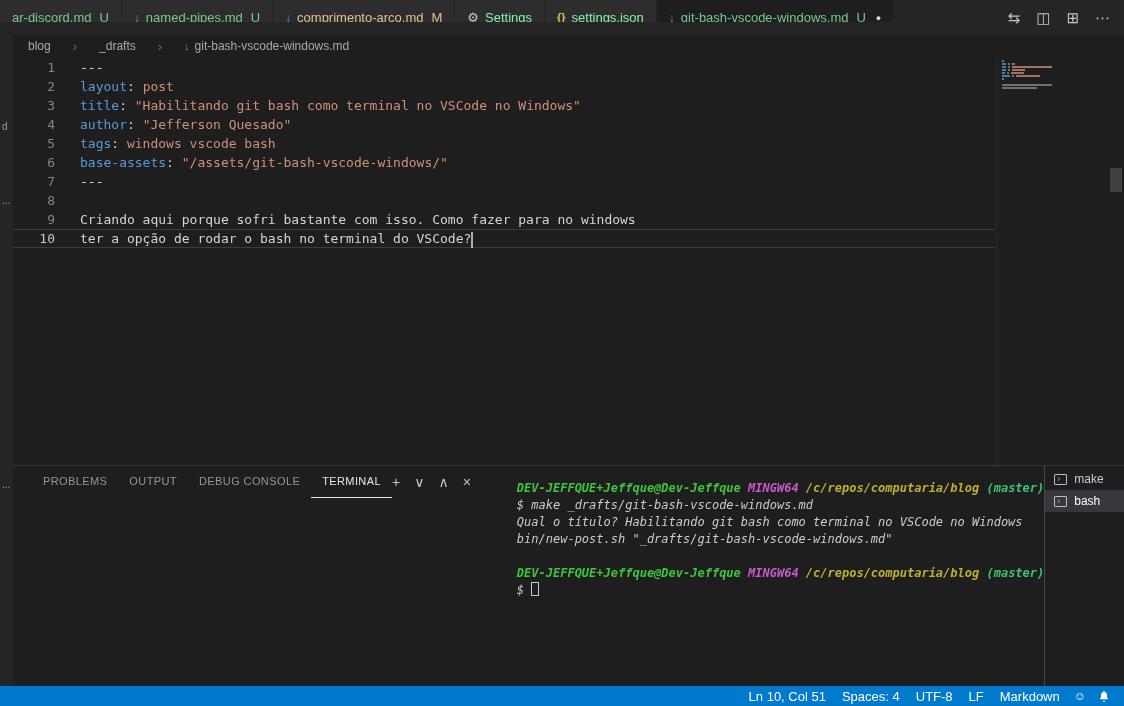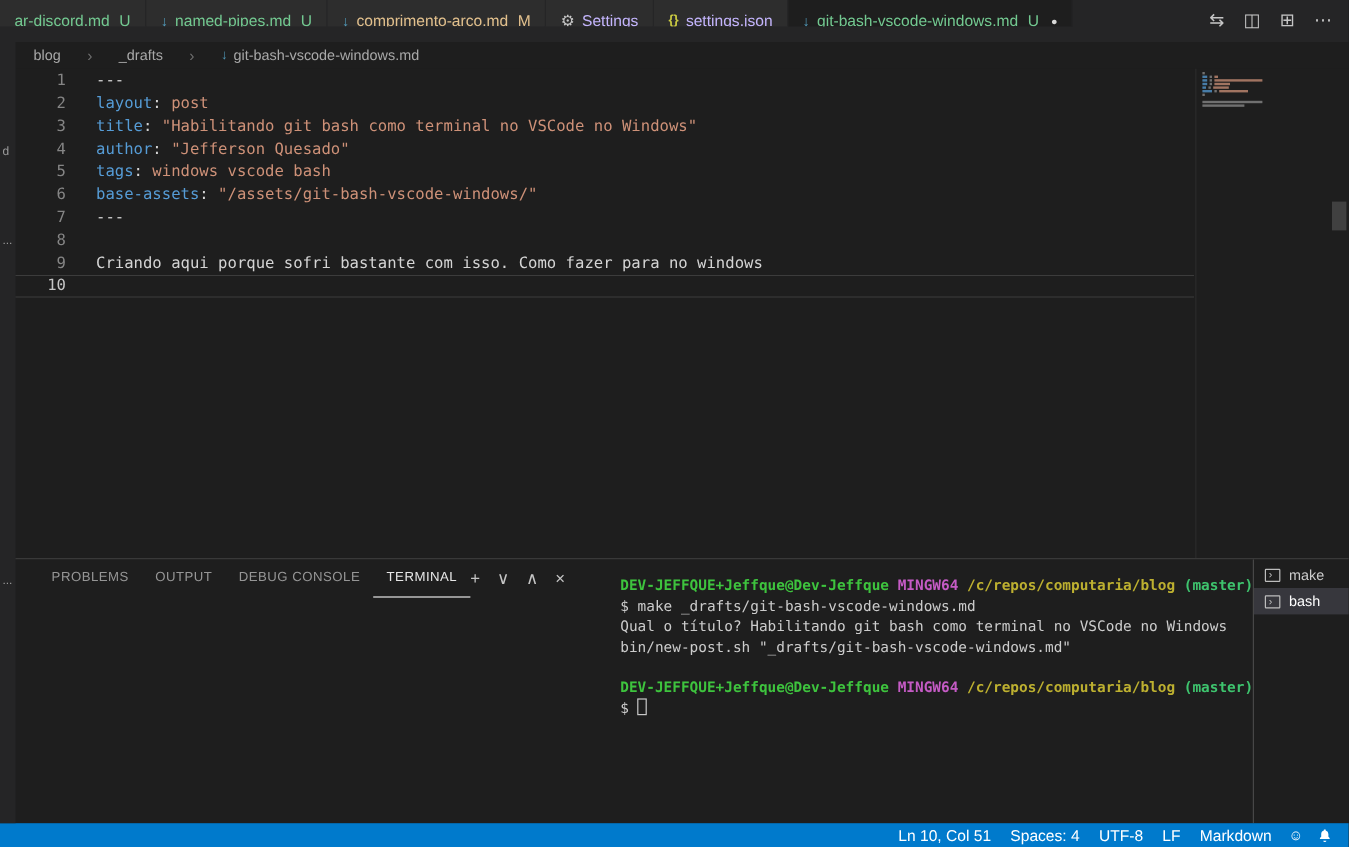--- a/index.html
+++ b/index.html
@@ -18,21 +18,21 @@
          background:#2d2d2d; border-right:1px solid #252526; cursor:pointer; white-space:nowrap; }
   .tab.active { background:#1e1e1e; }
   .tab-icon { font-size:12px; line-height:1; }
   .icon-markdown { color:var(--icon_markdown); font-weight:bold; }
   .icon-gear { color:var(--icon_gear); font-size:13px; }
   .icon-json { color:var(--icon_json); font-size:11px; font-weight:bold; }
   .tab-label { font-size:13px; color:#969696; }
   .tab-badge { font-size:13px; margin-left:2px; }
   .state-untracked { color:var(--git_untracked); }
   .state-modified { color:var(--git_modified); }
-  .state-plain { color:#c4b5fd; }
+  .state-plain { color:#86efac; }
   .dirty-dot { color:#d8d8d8; font-size:9px; margin-left:4px; }
   .editor-actions { display:flex; align-items:center; gap:16px; padding:0 14px; color:#c5c5c5; font-size:15px; }
   .action-icon { cursor:pointer; line-height:1; }
 
   
   .breadcrumb { height:22px; min-height:22px; display:flex; align-items:center; gap:22px;
                 padding-left:28px; font-size:12px; color:#a9a9a9; background:#1e1e1e; }
   .bc-sep { color:#6e6e6e; font-size:13px; }
   .bc-item { cursor:pointer; }
   .bc-file { display:flex; align-items:center; gap:5px; cursor:pointer; }
@@ -65,21 +65,21 @@
   
   .panel { height:221px; min-height:221px; background:#1e1e1e; border-top:1px solid rgba(128,128,128,0.28);
            display:flex; }
   .panel-header { height:32px; min-height:32px; display:flex; justify-content:space-between; align-items:center; padding-left:32px; }
   .panel-tabs { display:flex; height:32px; }
   .panel-tab { padding:0 11px; font-size:11px; letter-spacing:0.4px; color:#969696; line-height:31px;
                border-bottom:1px solid transparent; cursor:pointer; }
   .panel-tab.active { color:#e7e7e7; border-bottom-color:#e7e7e7; }
   .panel-actions { display:flex; align-items:center; gap:14px; padding-right:14px; color:#c5c5c5; font-size:14px; }
   .panel-body { flex:1; display:flex; overflow:hidden; }
-  .terminal { flex:1; padding:14px 0 0 32px; font-family:"DejaVu Sans Mono", monospace; font-size:12px; color:var(--term_default); }
+  .terminal { flex:1; padding:14px 0 0 32px; font-family:"DejaVu Sans Mono", monospace; font-size:12px; color:var(--term_default);font-style:italic; }
   .term-line { height:17px; line-height:17px; white-space:pre; }
   .seg-term_default { color:var(--term_default); }
   .seg-green { color:var(--term_green); font-weight:bold; }
   .seg-magenta { color:var(--term_magenta); font-weight:bold; }
   .seg-yellow { color:var(--term_yellow); font-weight:bold; }
   .seg-branch { color:var(--term_branch); font-weight:bold; }
   .term-cursor { display:inline-block; width:8px; height:14px; border:1px solid #c8c8c8; vertical-align:-2px; }
   .terminal-side { width:120px; min-width:120px; border-left:1px solid #474747; padding-top:2px; }
   .proc { height:22px; display:flex; align-items:center; gap:7px; padding-left:9px; color:#cccccc; font-size:12px; cursor:pointer; }
   .proc.active { background:#37373d; color:#ffffff; }
@@ -188,20 +188,21 @@
         <div class="code-line">
           <div class="gutter">8</div>
           <div class="code-text"></div>
         </div>
         <div class="code-line">
           <div class="gutter">9</div>
           <div class="code-text"><span class="seg-default">Criando aqui porque sofri bastante com isso. Como fazer para no windows</span></div>
         </div>
         <div class="code-line current">
           <div class="gutter gutter-active">10</div>
+          <div class="code-text"><span class="seg-default">ter a opção de rodar o bash no terminal do VSCode?</span><span class="editor-cursor"></span></div>
         </div>
       </div>
     <div class="minimap-col">
       <div class="minimap" id="minimap">
           <div class="mm-row">
             <span class="mm-seg seg-bg-default" style="width: 2px;"></span>
           </div>
           <div class="mm-row">
             <span class="mm-seg seg-bg-key" style="width: 4px;"></span>
             <span class="mm-seg seg-bg-default" style="width: 2px;"></span>

